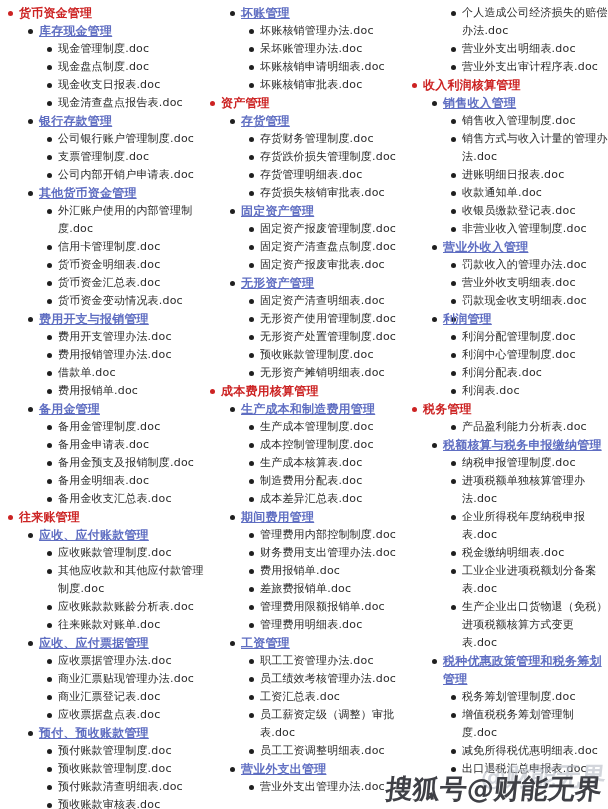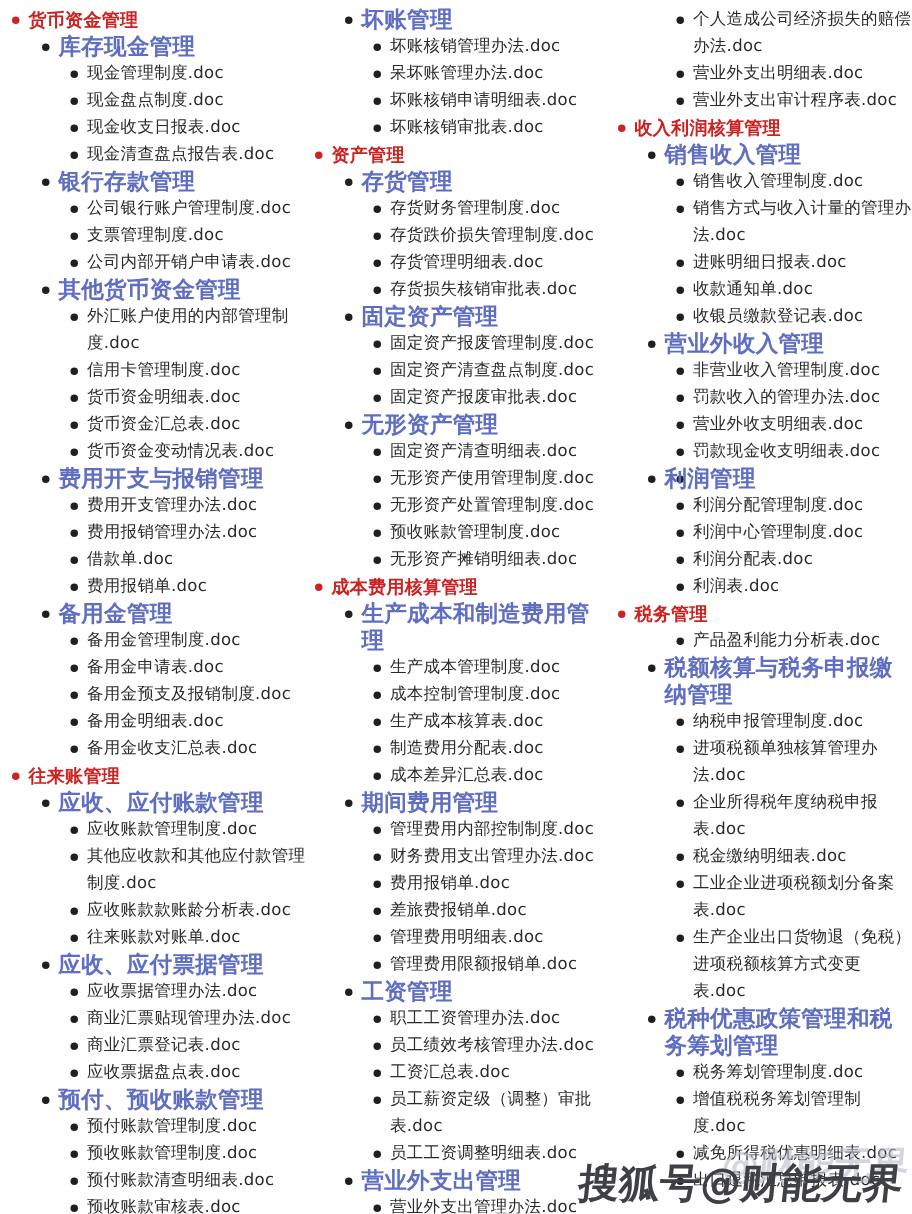--- a/index.html
+++ b/index.html
@@ -35,21 +35,21 @@
   .item .bullet {
     position: absolute;
     width: 5px;
     height: 5px;
     border-radius: 50%;
     background: var(--c-bullet);
     top: 7px;
   }
   .item.l1 { padding-left: 17px; font-weight: bold; color: var(--c-l1); font-size: 12px; }
   .item.l1 .bullet { left: 6px; background: var(--c-l1); }
-  .item.l2 { padding-left: 37px; font-weight: bold; color: var(--c-l2); font-size: 15px; }
+  .item.l2 { padding-left: 37px; font-weight: bold; color: var(--c-l2); font-size: 12px; text-decoration: underline; }
   .item.l2 .bullet { left: 26px; }
   .item.l3 { padding-left: 56px; }
   .item.l3 .bullet { left: 45px; }
   .watermark {
     position: absolute;
     right: 6px;
     bottom: 2px;
     font-size: 27px;
     font-weight: bold;
     color: var(--c-wm);
@@ -147,44 +147,44 @@
         <div class="item l3"><span class="bullet"></span><span>生产成本管理制度.doc</span></div>
         <div class="item l3"><span class="bullet"></span><span>成本控制管理制度.doc</span></div>
         <div class="item l3"><span class="bullet"></span><span>生产成本核算表.doc</span></div>
         <div class="item l3"><span class="bullet"></span><span>制造费用分配表.doc</span></div>
         <div class="item l3"><span class="bullet"></span><span>成本差异汇总表.doc</span></div>
         <div class="item l2"><span class="bullet"></span><span>期间费用管理</span></div>
         <div class="item l3"><span class="bullet"></span><span>管理费用内部控制制度.doc</span></div>
         <div class="item l3"><span class="bullet"></span><span>财务费用支出管理办法.doc</span></div>
         <div class="item l3"><span class="bullet"></span><span>费用报销单.doc</span></div>
         <div class="item l3"><span class="bullet"></span><span>差旅费报销单.doc</span></div>
+        <div class="item l3"><span class="bullet"></span><span>管理费用限额报销单.doc</span></div>
         <div class="item l3"><span class="bullet"></span><span>管理费用明细表.doc</span></div>
-        <div class="item l3"><span class="bullet"></span><span>管理费用限额报销单.doc</span></div>
         <div class="item l2"><span class="bullet"></span><span>工资管理</span></div>
         <div class="item l3"><span class="bullet"></span><span>职工工资管理办法.doc</span></div>
         <div class="item l3"><span class="bullet"></span><span>员工绩效考核管理办法.doc</span></div>
         <div class="item l3"><span class="bullet"></span><span>工资汇总表.doc</span></div>
         <div class="item l3"><span class="bullet"></span><span>员工薪资定级（调整）审批表.doc</span></div>
         <div class="item l3"><span class="bullet"></span><span>员工工资调整明细表.doc</span></div>
         <div class="item l2"><span class="bullet"></span><span>营业外支出管理</span></div>
         <div class="item l3"><span class="bullet"></span><span>营业外支出管理办法.doc</span></div>
       </div>
     <div class="col">
         <div class="item l3"><span class="bullet"></span><span>个人造成公司经济损失的赔偿办法.doc</span></div>
         <div class="item l3"><span class="bullet"></span><span>营业外支出明细表.doc</span></div>
         <div class="item l3"><span class="bullet"></span><span>营业外支出审计程序表.doc</span></div>
         <div class="item l1"><span class="bullet"></span><span>收入利润核算管理</span></div>
         <div class="item l2"><span class="bullet"></span><span>销售收入管理</span></div>
         <div class="item l3"><span class="bullet"></span><span>销售收入管理制度.doc</span></div>
         <div class="item l3"><span class="bullet"></span><span>销售方式与收入计量的管理办法.doc</span></div>
         <div class="item l3"><span class="bullet"></span><span>进账明细日报表.doc</span></div>
         <div class="item l3"><span class="bullet"></span><span>收款通知单.doc</span></div>
         <div class="item l3"><span class="bullet"></span><span>收银员缴款登记表.doc</span></div>
+        <div class="item l3"><span class="bullet"></span><span>非营业收入管理制度.doc</span></div>
         <div class="item l2"><span class="bullet"></span><span>营业外收入管理</span></div>
-        <div class="item l3"><span class="bullet"></span><span>非营业收入管理制度.doc</span></div>
         <div class="item l3"><span class="bullet"></span><span>罚款收入的管理办法.doc</span></div>
         <div class="item l3"><span class="bullet"></span><span>营业外收支明细表.doc</span></div>
         <div class="item l3"><span class="bullet"></span><span>罚款现金收支明细表.doc</span></div>
         <div class="item l3"><span class="bullet"></span></div>
         <div class="item l2"><span class="bullet"></span><span>利润管理</span></div>
         <div class="item l3"><span class="bullet"></span><span>利润分配管理制度.doc</span></div>
         <div class="item l3"><span class="bullet"></span><span>利润中心管理制度.doc</span></div>
         <div class="item l3"><span class="bullet"></span><span>利润分配表.doc</span></div>
         <div class="item l3"><span class="bullet"></span><span>利润表.doc</span></div>
         <div class="item l1"><span class="bullet"></span><span>税务管理</span></div>

